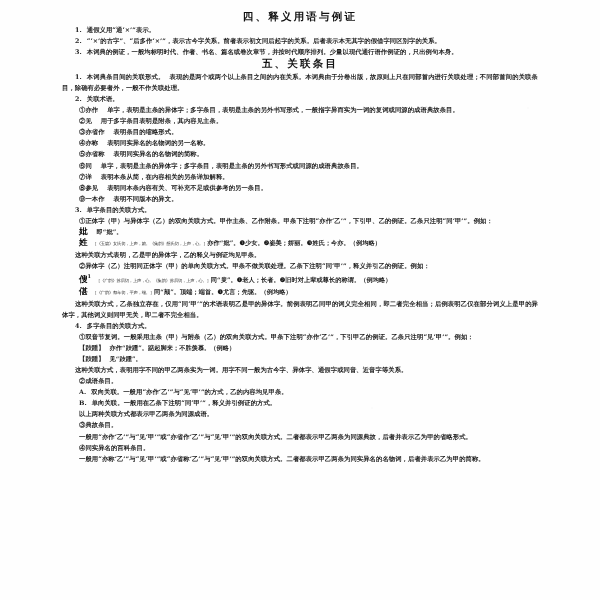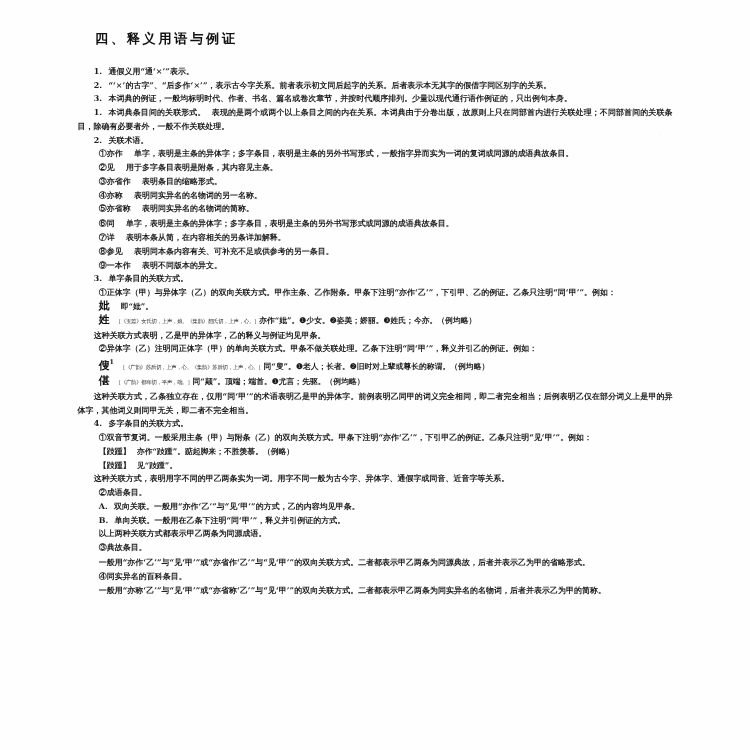--- a/index.html
+++ b/index.html
@@ -30,23 +30,23 @@
 
   .scan {
     color: #1b1b1b;
     -webkit-font-smoothing: none;
     text-rendering: optimizeSpeed;
   }
 
   h2.section-title {
     font-size: 10.5px;
     font-weight: bold;
-    text-align: left;
+    text-align: center;
     letter-spacing: 2.2px;
-    margin: 14px;
+    margin: 0;
     color: #121212;
     font-family: "DejaVu Serif", "Liberation Serif", serif;
   }
   .title-1 { margin-top: 11px; margin-bottom: 9px; }
   .title-2 { margin-top: 17px; margin-bottom: 10px; letter-spacing: 4.2px; }
 
   p.para {
     font-size: 6.35px;
     line-height: 11.05px;
     margin: 0;
@@ -98,20 +98,21 @@
 <div class="page scan">
 
   <h2 class="section-title title-1">四、释义用语与例证</h2>
 
   <p class="para indent"><span>1.</span><span class="gap-sm"></span><span>通假义用“通‘×’”表示。</span></p>
 
   <p class="para indent"><span>2.</span><span class="gap-sm"></span><span>“‘×’的古字”、“后多作‘×’”，表示古今字关系。前者表示初文同后起字的关系。后者表示本无其字的假借字同区别字的关系。</span></p>
 
   <p class="para indent"><span>3.</span><span class="gap-sm"></span><span>本词典的例证，一般均标明时代、作者、书名、篇名或卷次章节，并按时代顺序排列。少量以现代通行语作例证的，只出例句本身。</span></p>
 
+  <h2 class="section-title title-2">五、关联条目</h2>
 
   <p class="para indent"><span>1.</span><span class="gap-sm"></span><span class="lead">本词典条目间的关联形式。</span><span class="gap-sm"></span><span>表现的是两个或两个以上条目之间的内在关系。本词典由于分卷出版，故原则上只在同部首内进行关联处理；不同部首间的关联条目，除确有必要者外，一般不作关联处理。</span></p>
 
   <p class="para indent"><span>2.</span><span class="gap-sm"></span><span>关联术语。</span></p>
 
   <p class="para indent-2"><span class="term">①</span><span class="term">亦作</span><span class="gap"></span><span>单字，表明是主条的异体字；多字条目，表明是主条的另外书写形式，一般指字异而实为一词的复词或同源的成语典故条目。</span></p>
 
   <p class="para indent-2"><span class="term">②</span><span class="term">见</span><span class="gap"></span><span>用于多字条目表明是附条，其内容见主条。</span></p>
 
   <p class="para indent-2"><span class="term">③</span><span class="term">亦省作</span><span class="gap"></span><span>表明条目的缩略形式。</span></p>

